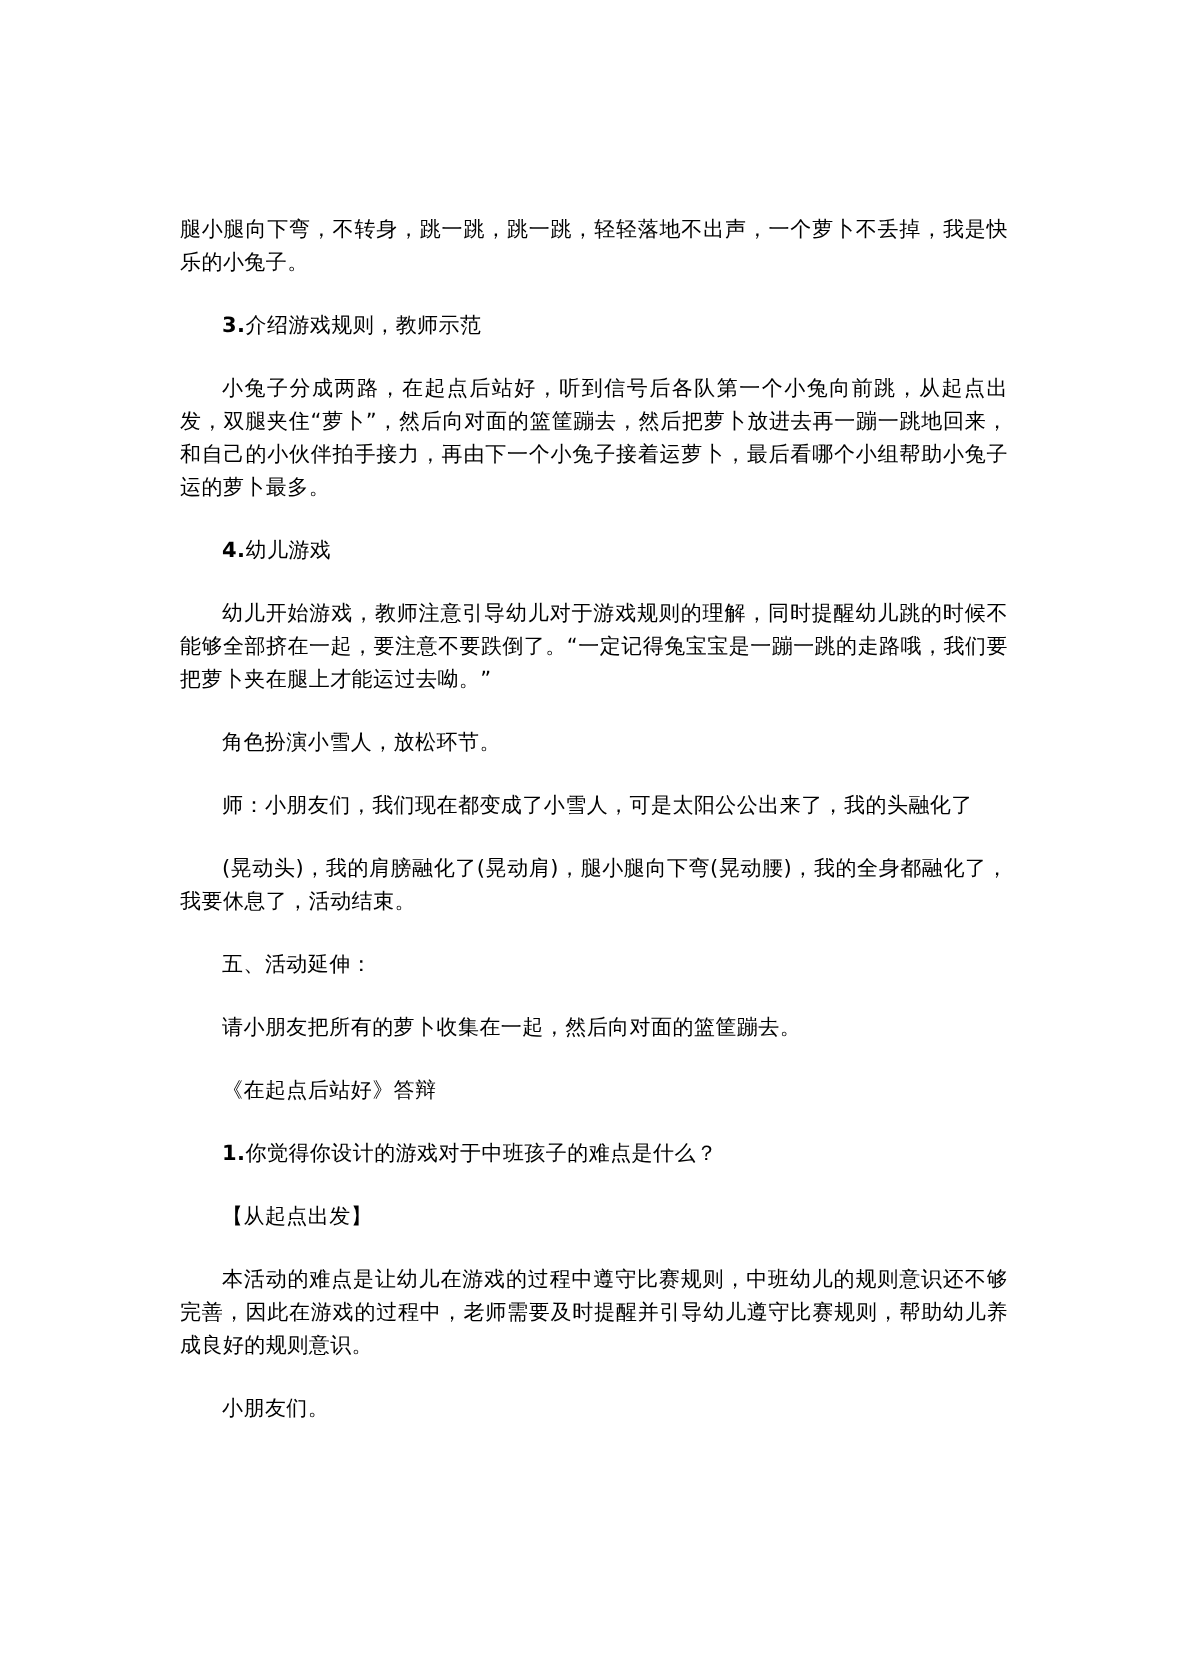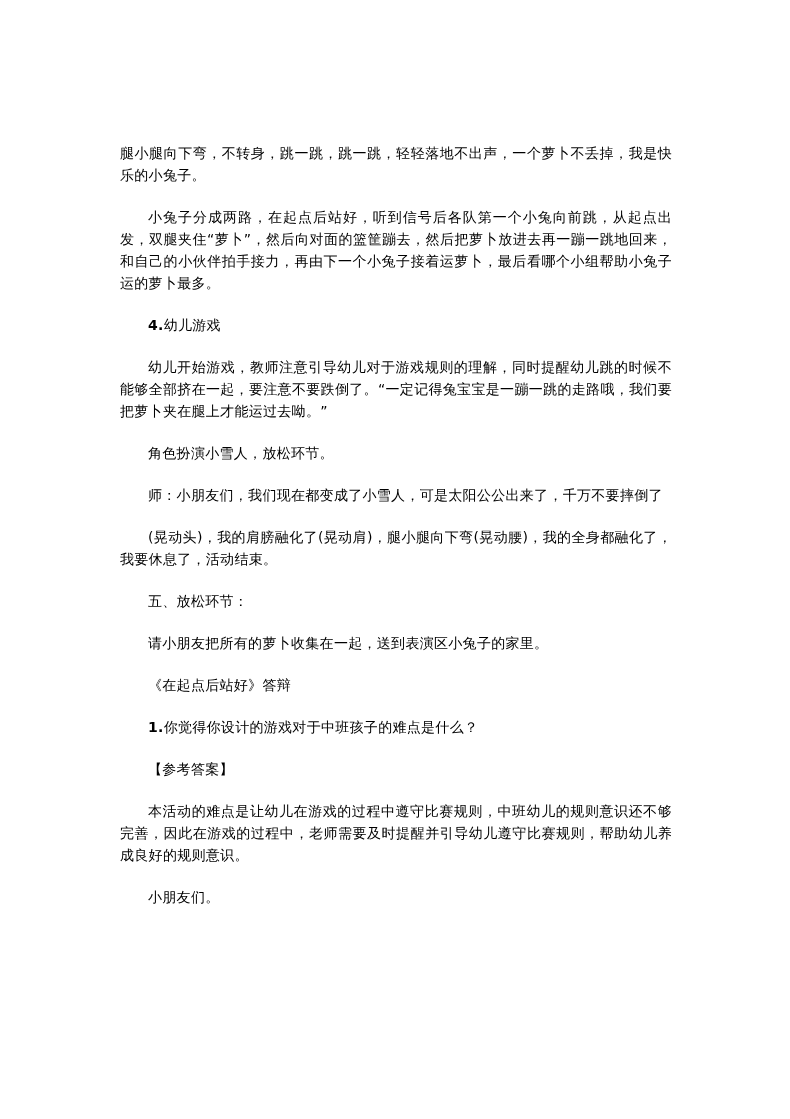--- a/index.html
+++ b/index.html
@@ -37,42 +37,43 @@
     font-weight: bold;
   }
 </style>
 </head>
 <body>
 
 <div class="doc-page">
 
   <p><span>腿小腿向下弯，不转身，跳一跳，跳一跳，轻轻落地不出声，一个萝卜不丢掉，我是快乐的小兔子。</span></p>
 
+  <p class="indent"><span class="num">3.</span><span>介绍游戏规则，教师示范</span></p>
 
   <p class="indent"><span>小兔子分成两路，在起点后站好，听到信号后各队第一个小兔向前跳，从起点出发，双腿夹住“萝卜”，然后向对面的篮筐蹦去，然后把萝卜放进去再一蹦一跳地回来，和自己的小伙伴拍手接力，再由下一个小兔子接着运萝卜，最后看哪个小组帮助小兔子运的萝卜最多。</span></p>
 
 
   <p class="indent"><span class="num">4.</span><span>幼儿游戏</span></p>
 
   <p class="indent"><span>幼儿开始游戏，教师注意引导幼儿对于游戏规则的理解，同时提醒幼儿跳的时候不能够全部挤在一起，要注意不要跌倒了。“一定记得兔宝宝是一蹦一跳的走路哦，我们要把萝卜夹在腿上才能运过去呦。”</span></p>
 
 
   <p class="indent"><span>角色扮演小雪人，放松环节。</span></p>
 
-  <p class="indent"><span>师：小朋友们，我们现在都变成了小雪人，可是太阳公公出来了，千万不要摔倒了</span></p>
+  <p class="indent"><span>师：小朋友们，我们现在都变成了小雪人，可是太阳公公出来了，我的头融化了</span></p>
 
   <p class="indent"><span>(晃动头)，我的肩膀融化了(晃动肩)，腿小腿向下弯(晃动腰)，我的全身都融化了，我要休息了，活动结束。</span></p>
 
-  <p class="indent"><span>五、放松环节：</span></p>
+  <p class="indent"><span>五、活动延伸：</span></p>
 
-  <p class="indent"><span>请小朋友把所有的萝卜收集在一起，送到表演区小兔子的家里。</span></p>
+  <p class="indent"><span>请小朋友把所有的萝卜收集在一起，然后向对面的篮筐蹦去。</span></p>
 
   <p class="indent"><span>《在起点后站好》答辩</span></p>
 
   <p class="indent"><span class="num">1.</span><span>你觉得你设计的游戏对于中班孩子的难点是什么？</span></p>
 
-  <p class="indent"><span>【参考答案】</span></p>
+  <p class="indent"><span>【从起点出发】</span></p>
 
   <p class="indent"><span>本活动的难点是让幼儿在游戏的过程中遵守比赛规则，中班幼儿的规则意识还不够完善，因此在游戏的过程中，老师需要及时提醒并引导幼儿遵守比赛规则，帮助幼儿养成良好的规则意识。</span></p>
 
   <p class="indent"><span>小朋友们。</span></p>
 
 </div>
 
 </body></html>

